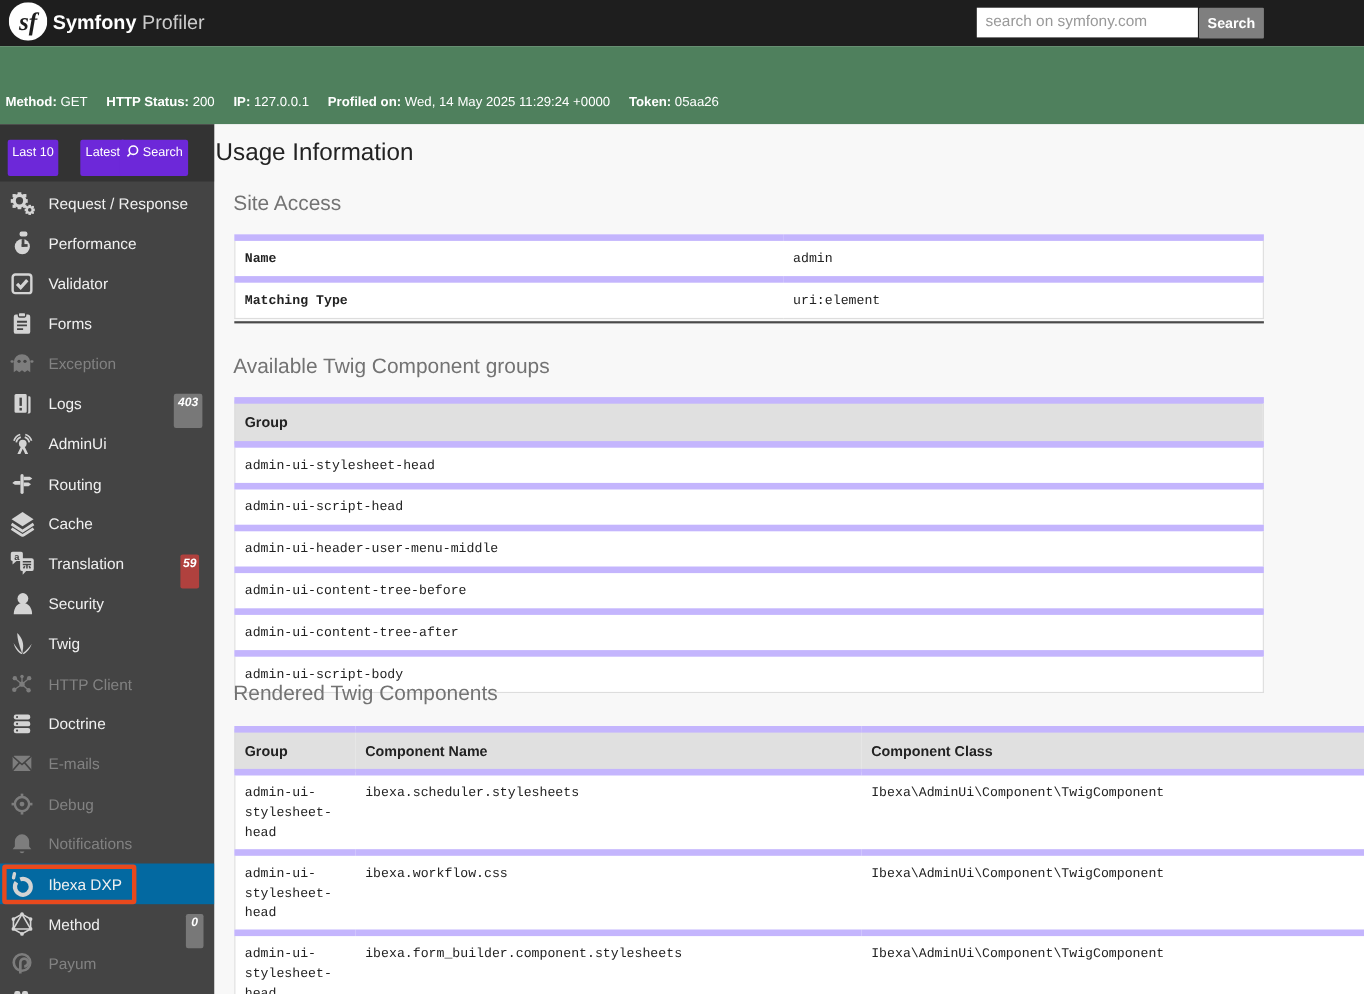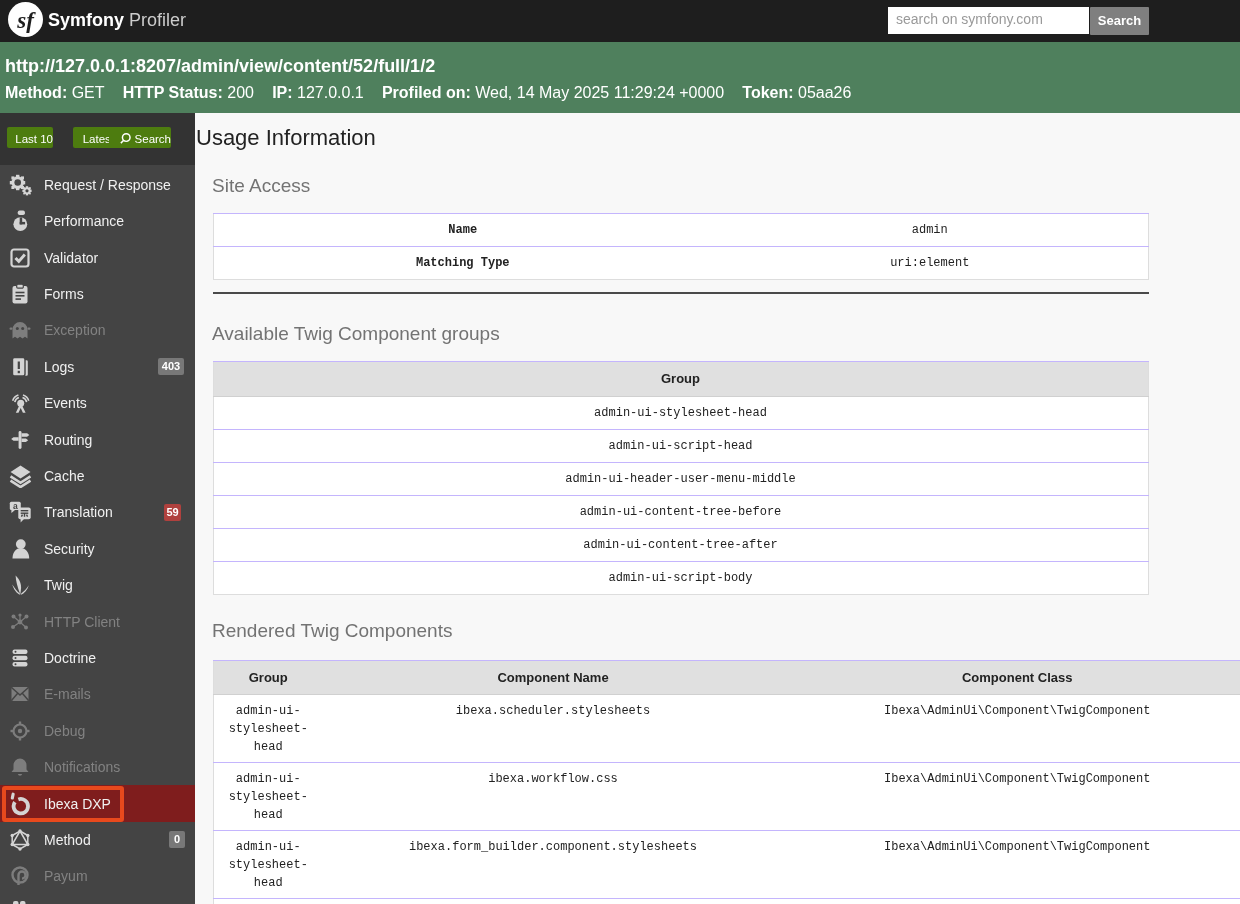--- a/index.html
+++ b/index.html
@@ -6,39 +6,39 @@
 html,body { width:1240px; height:904px; overflow:hidden; }
 body { font-family:"Liberation Sans", sans-serif; background:#f8f8f8; position:relative; }
 .topbar { position:absolute; left:0; top:0; width:1240px; height:42px; background:#1e1e1e; }
 .logo { position:absolute; left:8px; top:2px; width:35px; height:35px; }
 .brand { position:absolute; left:48px; top:9.6px; font-size:18px; line-height:20px; color:#fff; font-weight:bold; }
 .brand span { color:#ccc; font-weight:normal;margin-top:16px; }
 .searchbox { position:absolute; left:888px; top:7px; width:201px; height:27px; background:#fff; border:none; font-size:14px; color:#999; padding-left:8px; line-height:25px; }
 .searchbtn { position:absolute; left:1090px; top:7px; width:59px; height:28px; background:#7f7f7f; color:#fff; font-size:13px; font-weight:bold; text-align:center; line-height:28px; border-radius:1px; }
 .summary { position:absolute; left:0; top:42px; width:1240px; height:71px; background:#4f805d; color:#fff; }
 .sum-url { position:absolute; left:5px; top:14.3px; font-size:18px; font-weight:bold; line-height:20px; white-space:nowrap; }
-.sum-meta { position:absolute; left:5px; top:43.5px; font-size:16px; line-height:13px; white-space:nowrap; }
+.sum-meta { position:absolute; left:5px; top:43.5px; font-size:12px; line-height:13px; white-space:nowrap; }
 .sum-meta b { font-weight:bold; }
 .sum-meta span.item { margin-right:13.7px; }
 .sidebar { position:absolute; left:0; top:113px; width:195px; height:791px; background:#444; overflow:hidden; }
 .sidebar-top { position:absolute; left:0; top:0; width:195px; height:52px; background:#333; }
-.sbtn { position:absolute; top:14px; height:21px; background:#4d7c0f; color:#fff; font-size:11.5px; border-radius:2px; text-align:right; line-height:25px; }
+.sbtn { position:absolute; top:14px; height:33px; background:#6d28d9; color:#fff; font-size:11.5px; border-radius:2px; text-align:center; line-height:25px; }
 .menu { position:absolute; left:0; top:53.7px; width:195px; }
 .mi { position:relative; height:36.4px; display:flex; align-items:center; padding-left:8px; color:#f0f0f0; font-size:14px; }
 .mi svg { width:24px; height:24px; flex:0 0 24px; }
 .mi .lbl { margin-left:12px; }
 .mi.dim { color:#828282; }
-.mi.sel { background:#7f1d1d; }
-.badge { position:absolute; top:50%; margin-top:-8.5px; height:17px; border-radius:2px; background:#787878; color:#fff; font-size:11px; font-weight:bold; text-align:center; line-height:17px; }
+.mi.sel { background:#0369a1; }
+.badge { position:absolute; top:50%; margin-top:-8.5px; height:31px; border-radius:2px; background:#787878; color:#fff; font-size:11px; font-weight:bold; text-align:center; line-height:17px;font-style:italic; }
 .hlbox { position:absolute; left:1.5px; top:673.3px; width:122px; height:36px; border:4px solid #e8491d; border-radius:3px; z-index:5; }
 .content { position:absolute; left:195px; top:113px; width:1045px; height:791px; background:#f8f8f8; overflow:hidden; }
 .content h2 { position:absolute; left:1px; font-size:22px; font-weight:normal; color:#222; line-height:1; }
 .content h3 { position:absolute; left:17px; font-size:19px; font-weight:normal; color:#737373; line-height:1; }
 table { border-collapse:collapse; background:#fff; border:1px solid #ddd; }
-th, td { border:none; border-top:1px solid #c4b5fd; font-size:12px; line-height:18px; padding:7px 9px; text-align:center; vertical-align:top; color:#222; }
+th, td { border:none; border-top:6px solid #c4b5fd; font-size:12px; line-height:18px; padding:7px 9px; text-align:left; vertical-align:top; color:#222; }
 th { background:#e0e0e0; font-family:"Liberation Sans", sans-serif; font-size:13px; color:#222; border-bottom:1px solid #d0d0d0; padding:8px 9px 7.5px; }
 td { font-family:"Liberation Mono", monospace; }
 td b { font-weight:bold; }
 .t1 { position:absolute; left:17.5px; top:100px; width:936px; }
 .rule { position:absolute; left:17.5px; top:179px; width:936px; height:2px; background:#4a4a4a; }
 .t2 { position:absolute; left:17.5px; top:248px; width:936px; }
 .t3 { position:absolute; left:17.5px; top:546.5px; width:1040px; }
 .t3 td { padding:6.5px 9px; }
 </style>
 </head>
@@ -46,21 +46,20 @@
 <div class="topbar">
   <svg class="logo" viewBox="0 0 35 35">
       <circle cx="17.5" cy="17.5" r="17.5" fill="#fff"></circle>
       <text x="17.5" y="25.5" font-family="Liberation Serif, serif" font-style="italic" font-weight="bold" font-size="23" fill="#1e1e1e" text-anchor="middle">sf</text>
     </svg>
   <div class="brand">Symfony <span>Profiler</span></div>
   <div class="searchbox">search on symfony.com</div>
   <div class="searchbtn">Search</div>
 </div>
 <div class="summary">
-  <div class="sum-url">http://127.0.0.1:8207/admin/view/content/52/full/1/2</div>
   <div class="sum-meta">
     <span class="item"><b>Method:</b> GET</span>
     <span class="item"><b>HTTP Status:</b> 200</span>
     <span class="item"><b>IP:</b> 127.0.0.1</span>
     <span class="item"><b>Profiled on:</b> Wed, 14 May 2025 11:29:24 +0000</span>
     <span class="item"><b>Token:</b> 05aa26</span>
   </div>
 </div>
 <div class="sidebar">
   <div class="sidebar-top">
@@ -153,21 +152,21 @@
         <svg viewBox="0 0 24 24">
           <circle cx="12.7" cy="12.2" r="3.5" fill="#d4d4d4"></circle>
           <path d="M11.4 14.2 L7.8 21.8 h2.7 L12.7 17 l2.2 4.8 h2.7 L14 14.2 z" fill="#d4d4d4"></path>
           <g fill="none" stroke="#d4d4d4" stroke-width="1.6">
             <path d="M6.8 11.2 A6 6 0 0 1 10.9 6.4"></path>
             <path d="M4.7 9.7 A8.6 8.6 0 0 1 10.4 4"></path>
             <path d="M18.6 11.2 A6 6 0 0 0 14.5 6.4"></path>
             <path d="M20.7 9.7 A8.6 8.6 0 0 0 15 4"></path>
           </g>
         </svg>
-        <span class="lbl">Events</span>
+        <span class="lbl">AdminUi</span>
       </div>
       <div class="mi">
         <svg viewBox="0 0 24 24">
           <rect x="10.6" y="3" width="2.9" height="18" rx="1.4" fill="#d4d4d4"></rect>
           <path d="M10.6 9.3 H5.5 L3.2 11 5.5 12.7 H10.6 z" fill="#d4d4d4"></path>
           <path d="M13.5 5.3 h5.6 L21.4 7 19.1 8.7 H13.5 z" fill="#d4d4d4"></path>
           <path d="M13.5 10.6 h4.4 L20.2 12.3 17.9 14 H13.5 z" fill="#d4d4d4"></path>
         </svg>
         <span class="lbl">Routing</span>
       </div>

